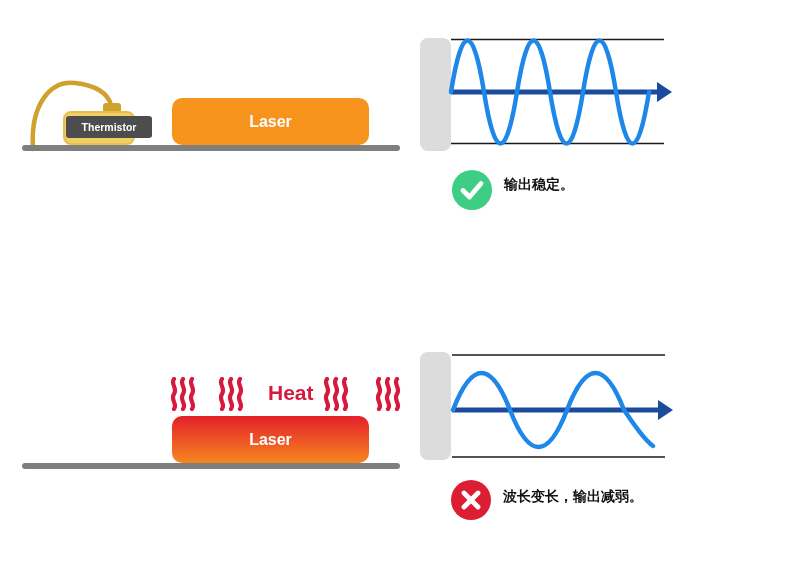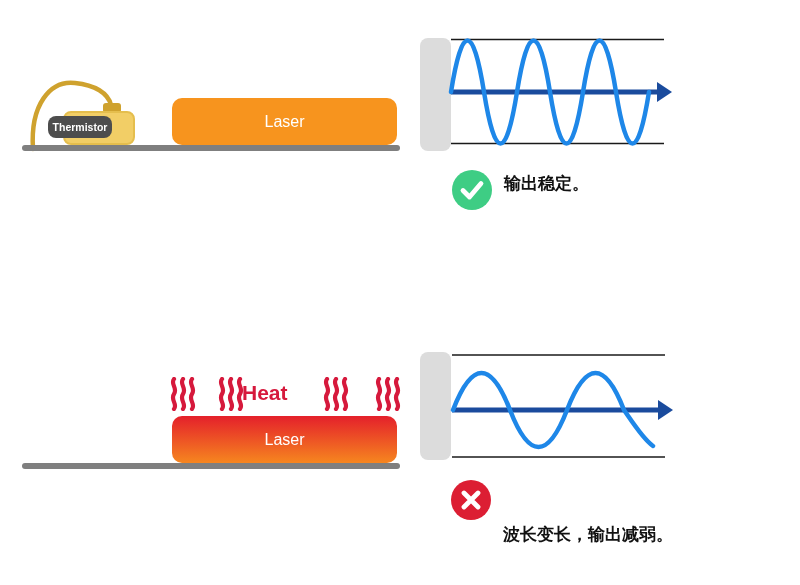--- a/index.html
+++ b/index.html
@@ -7,46 +7,46 @@
     --ground-gray:#7F7F7F; --thermistor-body:#F2CE66; --thermistor-edge:#E5BE4D;
     --thermistor-label-bg:#4D4D4D; --wire-gold:#CFA22E; --wave-blue:#1E87E8;
     --axis-blue:#1A4B9D; --wall-gray:#DCDCDC; --check-green:#3ECD84;
     --cross-red:#DC1E33; --heat-red:#D6193C; --text-black:#111111; --line-black:#1a1a1a;
   }
   html,body{margin:0;padding:0;background:#fff;}
   .canvas{position:relative;width:800px;height:585px;background:#fff;overflow:hidden;
     font-family:"Liberation Sans","DejaVu Sans",sans-serif;}
   .abs{position:absolute;}
   .ground{position:absolute;left:22px;width:378px;height:6px;background:var(--ground-gray);border-radius:3px;}
-  .laser{position:absolute;left:172px;width:225px;height:47px;border-radius:10px;
-    display:flex;align-items:center;justify-content:center;color:#fff;font-weight:400;font-size:16px;}
+  .laser{position:absolute;left:172px;width:197px;height:47px;border-radius:10px;
+    display:flex;align-items:center;justify-content:center;color:#fff;font-weight:700;font-size:16px;}
   .laser-normal{top:98px;background:var(--laser-orange);}
   .laser-hot{top:416px;background:linear-gradient(to bottom,var(--laser-hot-top),var(--laser-hot-bottom));}
   .thermistor-body{position:absolute;left:63px;top:111px;width:72px;height:34px;
     background:var(--thermistor-body);border:2px solid var(--thermistor-edge);border-radius:8px;box-sizing:border-box;}
   .thermistor-nub{position:absolute;left:103px;top:103px;width:18px;height:10px;background:var(--wire-gold);border-radius:3px;}
-  .thermistor-label{position:absolute;left:48px;top:116px;width:64px;height:22px;background:var(--thermistor-label-bg);
-    border-radius:8px;display:flex;align-items:center;justify-content:center;color:#fff;font-weight:700;font-size:10.5px;}
+  .thermistor-label{position:absolute;left:66px;top:116px;width:86px;height:22px;background:var(--thermistor-label-bg);
+    border-radius:3px;display:flex;align-items:center;justify-content:center;color:#fff;font-weight:700;font-size:10.5px;}
   .wave-svg{position:absolute;left:415px;width:270px;}
   .wave-svg.top{top:28px;height:130px;}
   .wave-svg.bottom{top:345px;height:125px;}
   .wall{fill:var(--wall-gray);}
   .bound{stroke:var(--line-black);stroke-width:1.6;}
   .axis{stroke:var(--axis-blue);stroke-width:5;}
   .axis-head{fill:var(--axis-blue);}
   .sine{stroke:var(--wave-blue);stroke-width:4.5;fill:none;stroke-linecap:round;}
   .status{position:absolute;width:40px;height:40px;}
   .status circle.ok{fill:var(--check-green);}
   .status circle.bad{fill:var(--cross-red);}
   .status .mark{stroke:#fff;stroke-width:4.8;fill:none;stroke-linecap:round;stroke-linejoin:round;}
-  .caption{position:absolute;color:var(--text-black);font-weight:700;font-size:17px;line-height:26px;white-space:nowrap;}
+  .caption{position:absolute;color:var(--text-black);font-weight:700;font-size:14px;line-height:26px;white-space:nowrap;}
   .wire{stroke:var(--wire-gold);stroke-width:4.5;fill:none;stroke-linecap:round;}
   .heat-icon{position:absolute;top:377px;width:27px;height:34px;}
   .heat-stroke{stroke:var(--heat-red);stroke-width:4.2;fill:none;stroke-linecap:round;}
-  .heat-text{position:absolute;left:242px;top:381px;color:var(--heat-red);font-weight:700;font-size:21px;}
+  .heat-text{position:absolute;left:268px;top:381px;color:var(--heat-red);font-weight:700;font-size:21px;}
 </style>
 </head>
 <body>
 
 <div class="canvas">
 
   <svg class="abs wire-svg" style="left:20px;top:75px;width:120px;height:80px;" viewBox="0 0 120 80">
     <path class="wire" d="M13,74 C10,30 30,5 55,8 C75,10 88,18 91,30"></path>
   </svg>
   <div class="thermistor-nub"></div>
@@ -104,17 +104,17 @@
     <line class="bound" x1="37" y1="112" x2="250" y2="112"></line>
     <line class="axis" x1="37" y1="65" x2="243" y2="65"></line>
     <polygon class="axis-head" points="243,55 243,75 258,65"></polygon>
     <path class="sine" d="M38,65 Q66.5,-9 95,65 Q123.5,139 152,65 Q180.5,-9 209,65 C218,78 228,94 238,101"></path>
   </svg>
 
   <svg class="status" style="left:451px;top:480px;" viewBox="0 0 40 40">
     <circle class="bad" cx="20" cy="20" r="20"></circle>
     <path class="mark" d="M13,13 L27,27 M27,13 L13,27"></path>
   </svg>
-  <div class="caption" style="left:503px;top:483px;margin-top:39px;">
+  <div class="caption" style="left:503px;top:483px;">
     <div>波长变长，输出减弱。</div>
   </div>
 
 </div>
 
 </body></html>

